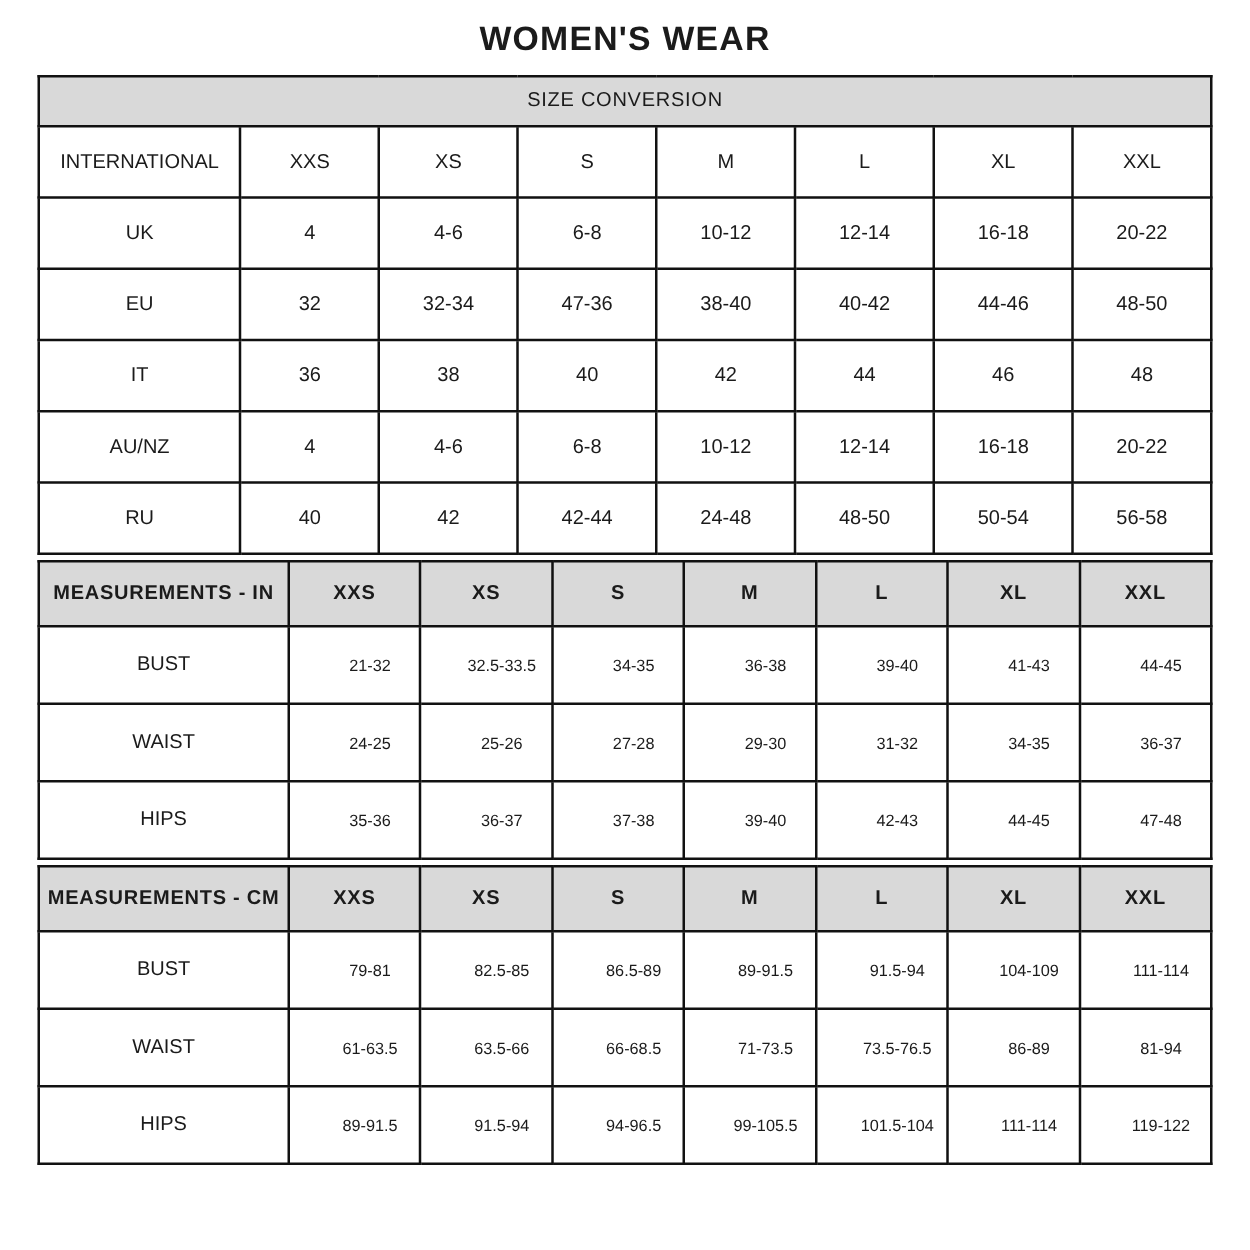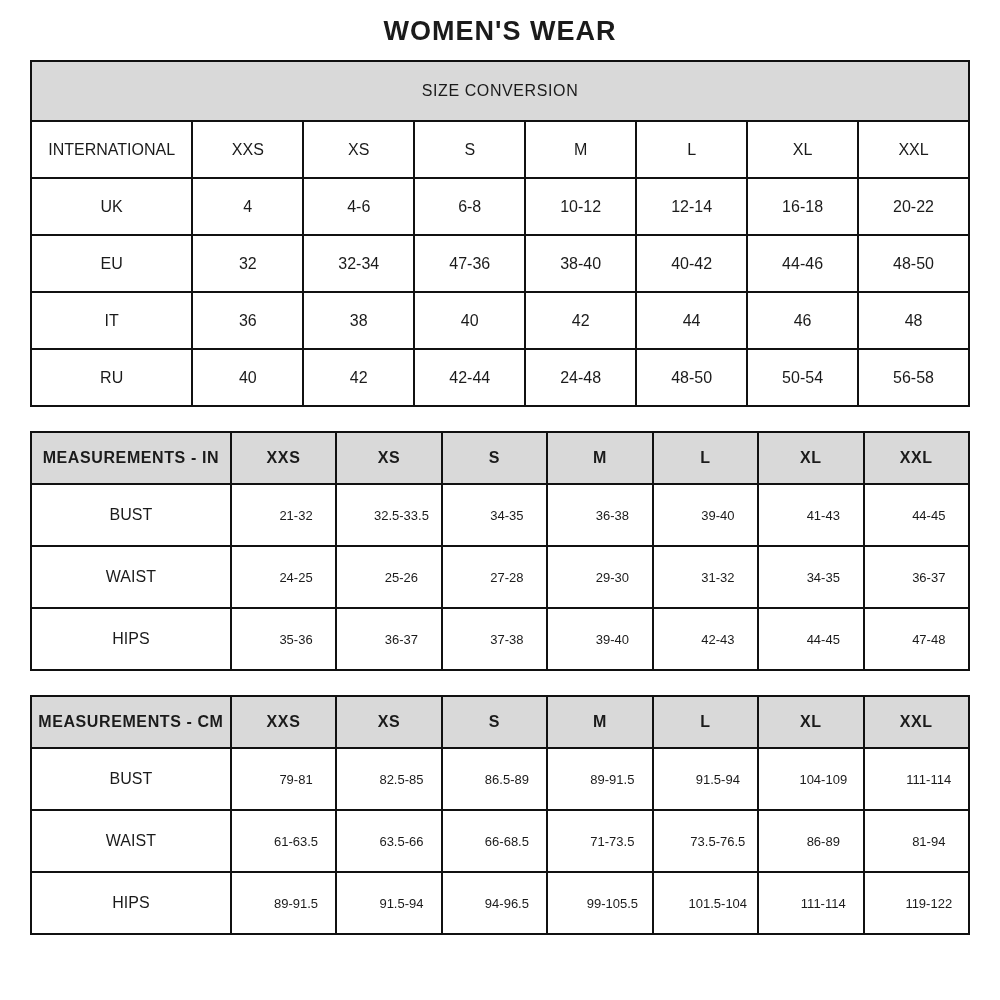--- a/index.html
+++ b/index.html
@@ -37,28 +37,28 @@
     vertical-align: middle;
     padding: 0 2px;
     font-weight: normal;
   }
   .table-title {
     background: #d9d9d9;
     font-weight: bold;
     font-size: 16px;
     letter-spacing: 0.6px;
   }
-  .t1 tr.title-row   { height: 60px; }
+  .t1 tr.title-row   { height: 40px; }
   .t1 tr.header-row  { height: 57px; }
   .t1 tr.data-row    { height: 57px; }
   .t1 .hdr           { font-size: 16px; background: #ffffff; }
   .t1 .rowlabel      { font-size: 16px; }
   .t1 .val           { font-size: 16px; }
 
-  .tm { margin-top: 24px; }
+  .tm { margin-top: 4px; }
   .tm tr.header-row  { height: 52px; }
   .tm tr.data-row    { height: 62px; }
   .tm .hdr {
     background: #d9d9d9;
     font-weight: bold;
     font-size: 16px;
     letter-spacing: 0.6px;
   }
   .tm .rowlabel      { font-size: 16px; }
   .tm .val           { font-size: 13px; padding-left: 27px; }
@@ -124,20 +124,30 @@
           <th class="rowlabel">IT</th>
           <td class="val">36</td>
           <td class="val">38</td>
           <td class="val">40</td>
           <td class="val">42</td>
           <td class="val">44</td>
           <td class="val">46</td>
           <td class="val">48</td>
         </tr>
         <tr class="data-row">
+          <th class="rowlabel">AU/NZ</th>
+          <td class="val">4</td>
+          <td class="val">4-6</td>
+          <td class="val">6-8</td>
+          <td class="val">10-12</td>
+          <td class="val">12-14</td>
+          <td class="val">16-18</td>
+          <td class="val">20-22</td>
+        </tr>
+        <tr class="data-row">
           <th class="rowlabel">RU</th>
           <td class="val">40</td>
           <td class="val">42</td>
           <td class="val">42-44</td>
           <td class="val">24-48</td>
           <td class="val">48-50</td>
           <td class="val">50-54</td>
           <td class="val">56-58</td>
         </tr>
       </tbody>

